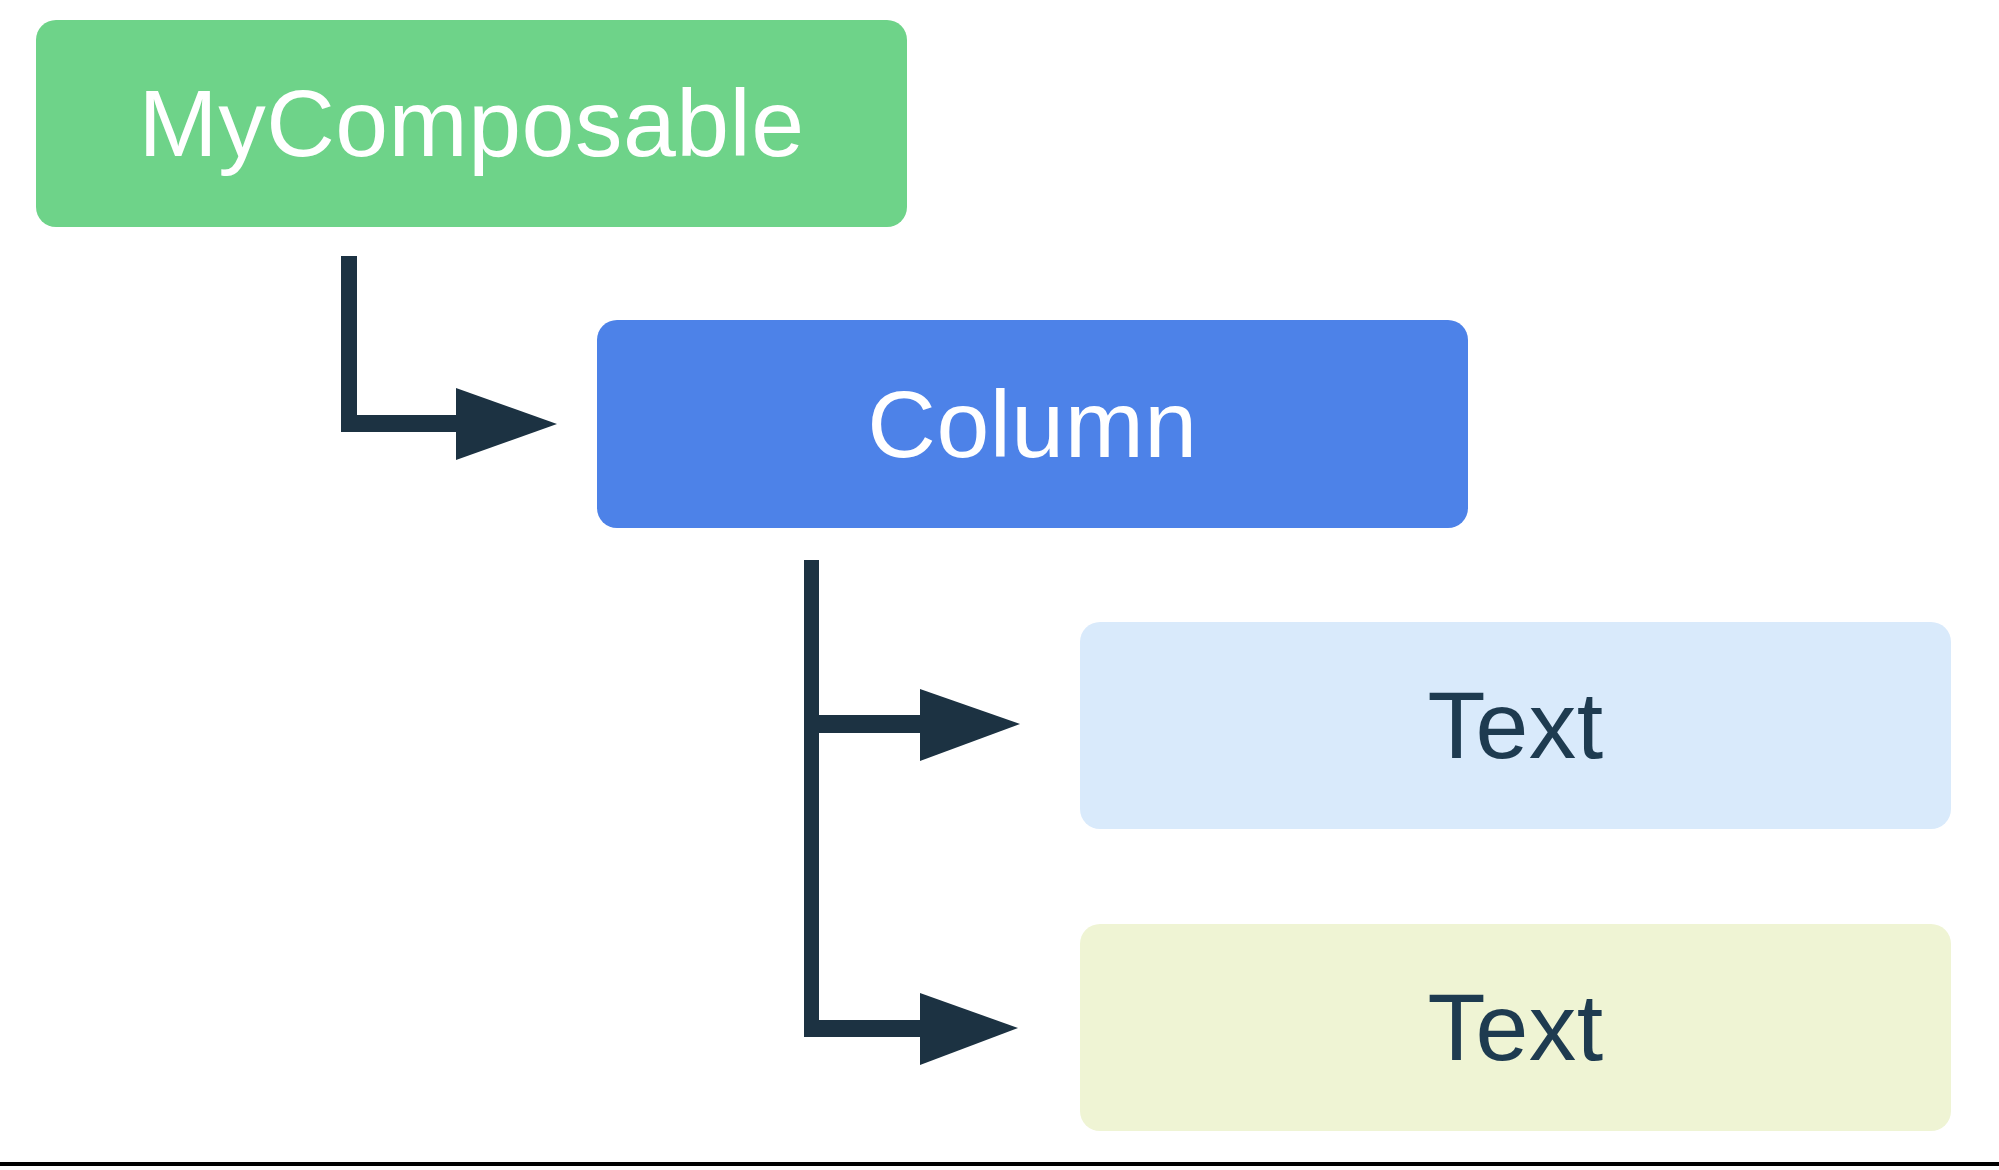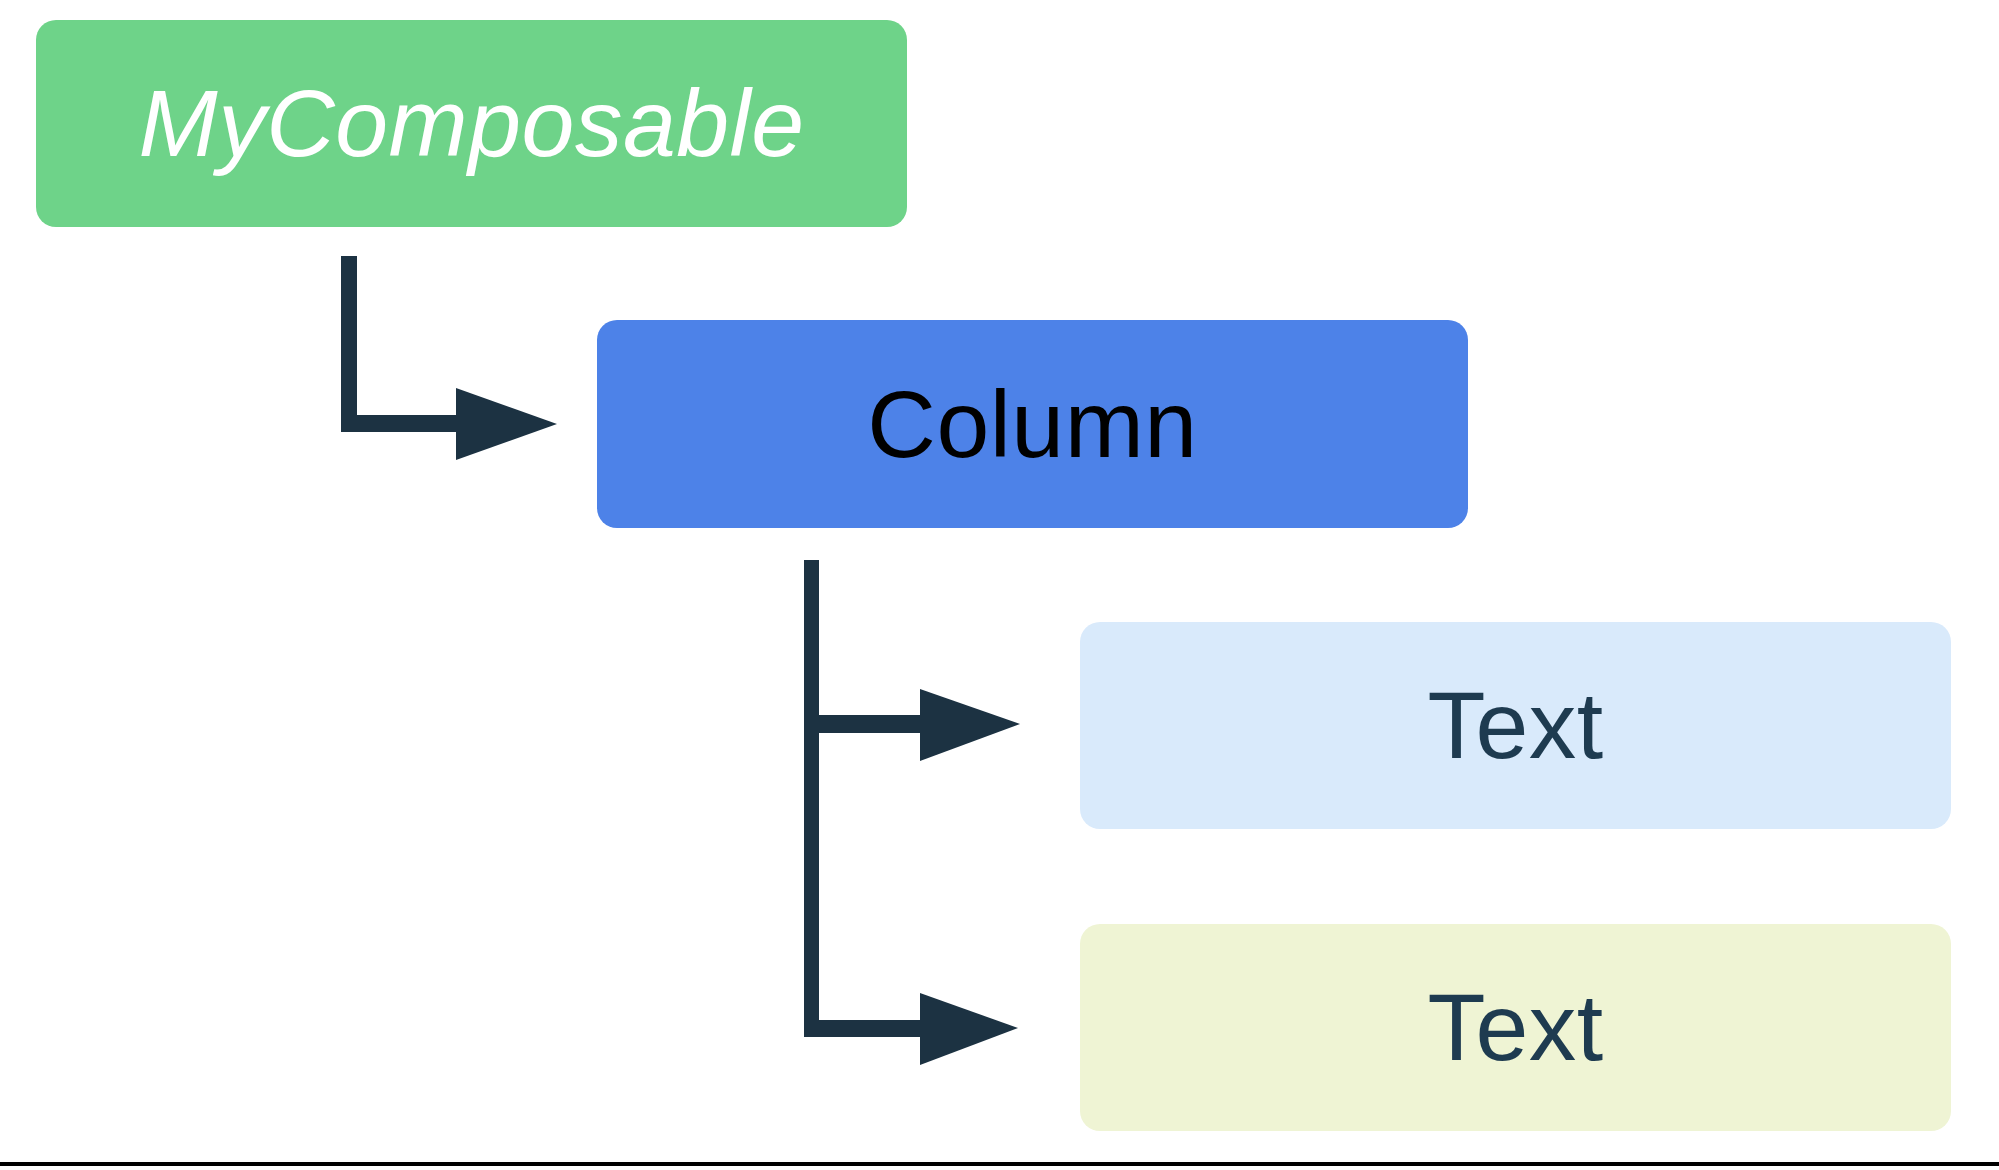--- a/index.html
+++ b/index.html
@@ -35,25 +35,25 @@
     position: absolute;
     left: 0; top: 1162px;
     width: 1999px; height: 4px;
   }
 </style>
 </head>
 <body>
 
 <div class="stage">
 
-  <div class="node node-mycomposable" style="background: rgb(110, 211, 137); color: rgb(255, 255, 255); font-style: italic;">
+  <div class="node node-mycomposable" style="background: rgb(110, 211, 137); color: rgb(255, 255, 255);">
     <span>MyComposable</span>
   </div>
 
-  <div class="node node-column" style="background: rgb(77, 130, 232); color: #000000;">
+  <div class="node node-column" style="background: rgb(77, 130, 232); color: #ffffff;">
     <span>Column</span>
   </div>
 
   <div class="node node-text-1" style="background: rgb(217, 234, 251); color: rgb(30, 59, 80);">
     <span>Text</span>
   </div>
 
   <div class="node node-text-2" style="background: rgb(239, 244, 212); color: rgb(30, 59, 80);">
     <span>Text</span>
   </div>

